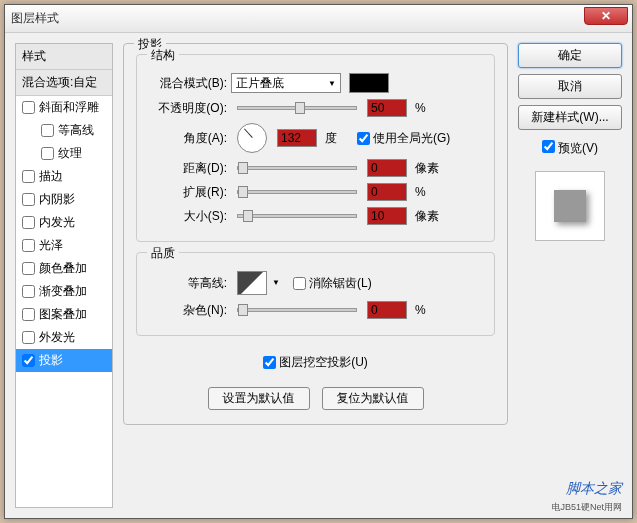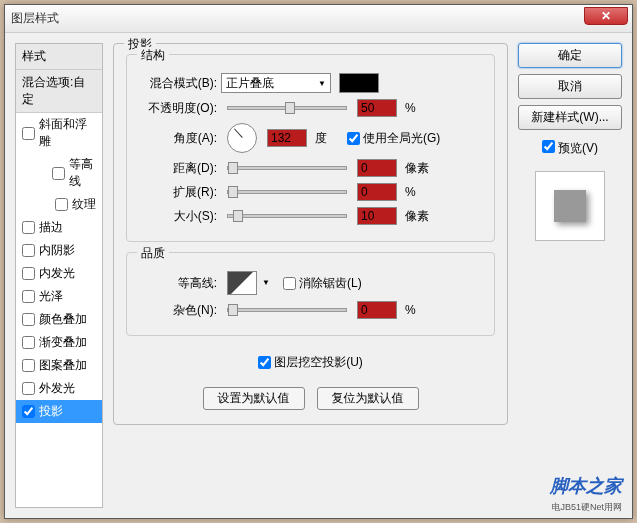--- a/index.html
+++ b/index.html
@@ -2,25 +2,25 @@
 <html><head>
 <meta charset="utf-8">
 <style>
 * { box-sizing: border-box; margin: 0; padding: 0; font-family: "Microsoft YaHei", SimSun, sans-serif; font-size: 12px; }
 body { background: #d4bfa8; padding: 4px; }
 .window { width: 629px; height: 515px; background: #f0f0f0; border: 1px solid #5a5a5a; box-shadow: 0 0 8px rgba(0,0,0,0.3); }
 .titlebar { height: 28px; background: linear-gradient(#fdfdfd, #e8e8e8); display: flex; align-items: center; padding: 12px 6px; border-bottom: 1px solid #ccc; position: relative; }
 .titlebar-text { font-size: 12px; color: #333; }
 .close-btn { position: absolute; right: 4px; top: 2px; width: 44px; height: 18px; background: linear-gradient(#e07070, #c83030); color: #fff; display: flex; align-items: center; justify-content: center; border-radius: 0 0 4px 4px; cursor: pointer; font-weight: bold; border: 1px solid #a02020; }
 .content { display: flex; padding: 10px; height: calc(100% - 28px); gap: 10px; background: #f0f0f0; }
-.left-panel { width: 88px; border: 1px solid #bbb; background: #fff; display: flex; flex-direction: column; }
+.left-panel { width: 98px; border: 1px solid #bbb; background: #fff; display: flex; flex-direction: column; }
 .panel-title { background: #e8e8e8; padding: 4px 6px; border-bottom: 1px solid #ccc; }
 .style-list { flex: 1; }
 .style-item { display: flex; align-items: center; padding: 3px 6px; cursor: pointer; }
-.style-item.indent { padding-left: 36px; justify-content: flex-end; }
+.style-item.indent { padding-left: 25px; }
 .style-item input[type=checkbox] { margin-right: 4px; }
 .style-item.selected { background: #3399ff; color: #fff; }
 .middle-panel { flex: 1; }
 .fieldset { border: 1px solid #bbb; border-radius: 4px; padding: 10px 12px 14px; margin-bottom: 10px; position: relative; }
 .fieldset-legend { position: absolute; top: -8px; left: 10px; background: #f0f0f0; padding: 0 4px; font-size: 12px; }
 .sub-fieldset { border: 1px solid #ccc; border-radius: 4px; padding: 12px 10px 10px; position: relative; margin-bottom: 10px; }
 .sub-legend { position: absolute; top: -8px; left: 10px; background: #f0f0f0; padding: 0 4px; }
 .row { display: flex; align-items: center; margin: 6px 0; gap: 4px; }
 .row-label { width: 80px; text-align: right; }
 .select { width: 110px; height: 20px; border: 1px solid #888; background: #fff; display: flex; align-items: center; padding: 0 4px; position: relative; }
@@ -36,21 +36,21 @@
 .contour-swatch::after { content: "▼"; position: absolute; right: -14px; top: 6px; font-size: 8px; }
 .chk-label { display: flex; align-items: center; gap: 3px; margin-left: 16px; }
 .btn-row { display: flex; gap: 12px; justify-content: center; margin-top: 8px; }
 .btn { padding: 2px 14px; border: 1px solid #888; background: #f5f5f5; border-radius: 3px; cursor: pointer; }
 .right-panel { width: 104px; display: flex; flex-direction: column; gap: 6px; }
 .rbtn { width: 100%; padding: 3px 0; border: 1px solid #888; background: linear-gradient(#fdfdfd, #e5e5e5); border-radius: 3px; text-align: center; cursor: pointer; }
 .rbtn.default { border: 1px solid #4a90d9; box-shadow: 0 0 2px #4a90d9; }
 .preview-check { display: flex; align-items: flex-start; gap: 3px; justify-content: center; margin-top: 4px; }
 .preview-box { width: 70px; height: 70px; border: 1px solid #bbb; background: #fff; margin: 8px auto 0; display: flex; align-items: center; justify-content: center; }
 .preview-inner { width: 32px; height: 32px; background: #999; box-shadow: 3px 3px 6px rgba(0,0,0,0.4); }
-.watermark { position: absolute; bottom: 6px; right: 10px; color: #2860c0; font-weight: bold; font-style: italic; font-size: 18px; }
+.watermark { position: absolute; bottom: 6px; right: 10px; color: #2860c0; font-weight: normal; font-style: italic; font-size: 14px; }
 .watermark2 { position: absolute; bottom: 4px; right: 10px; font-size: 9px; color: #555; }
 </style>
 </head>
 <body>
 
 <div class="window">
   <div class="titlebar">
     <span class="titlebar-text">图层样式</span>
     <div class="close-btn">
       <span>✕</span>

